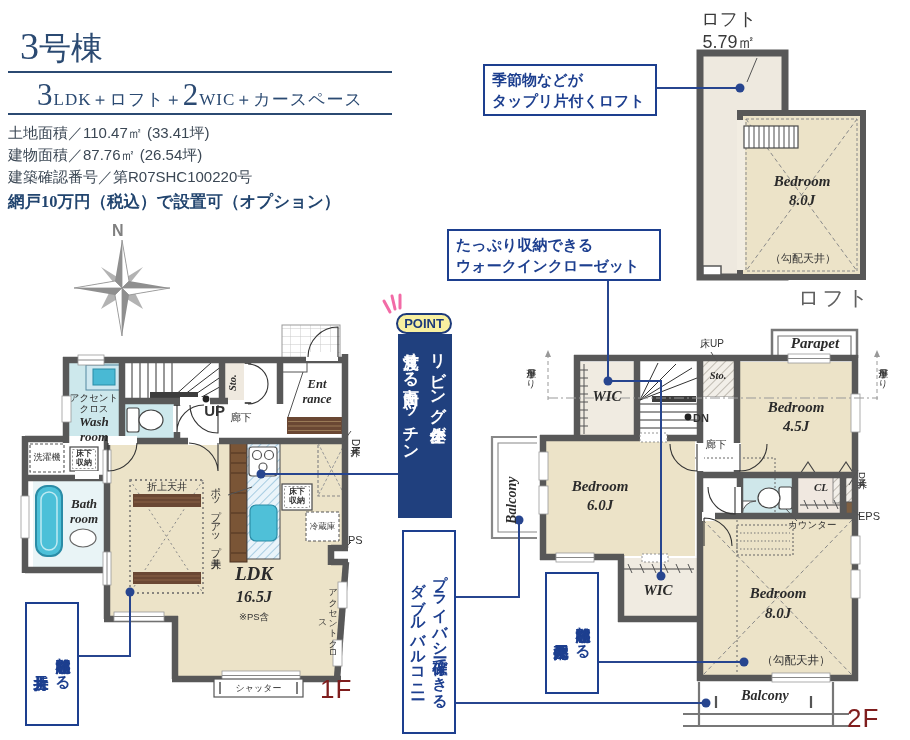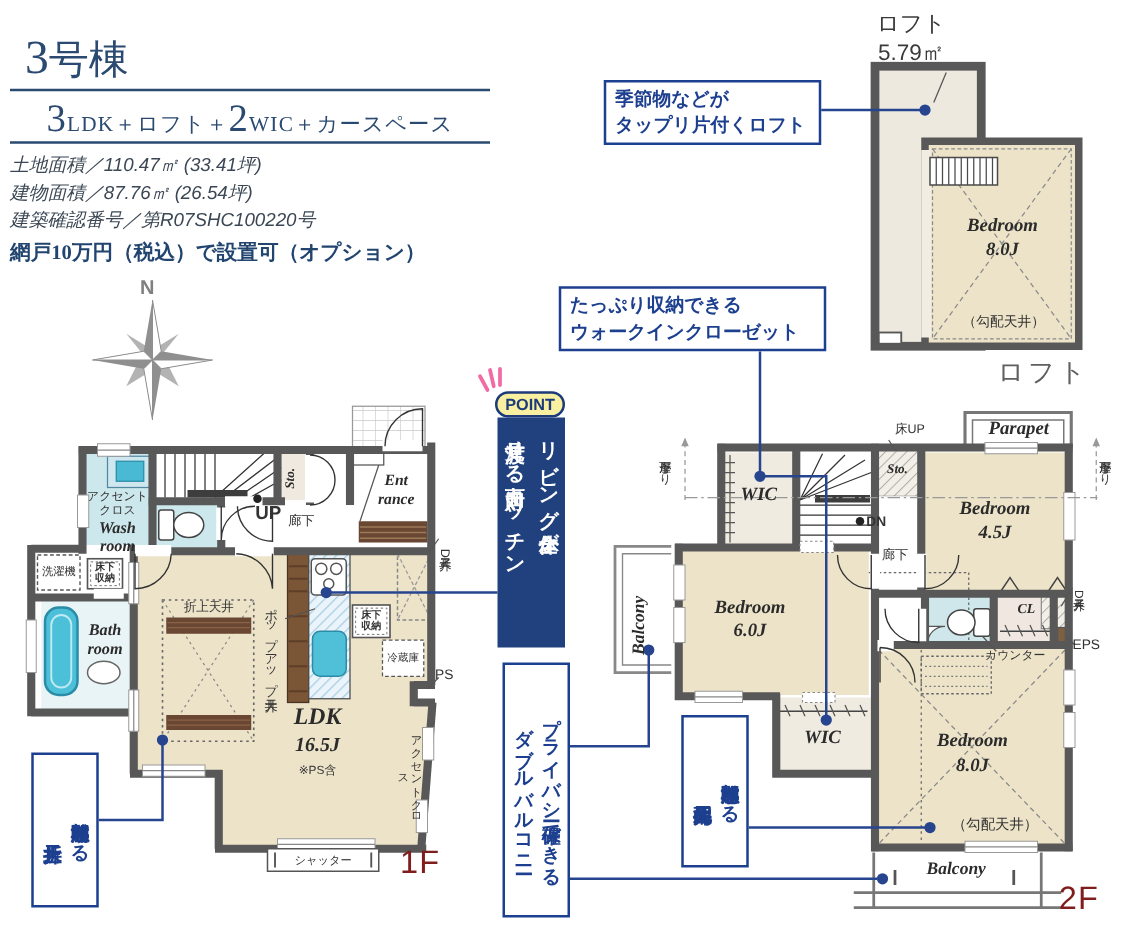--- a/index.html
+++ b/index.html
@@ -319,21 +319,21 @@
     <circle cx="706" cy="703" r="4.5"></circle>
     <circle cx="744" cy="662" r="4.5"></circle>
     <circle cx="261" cy="474" r="4.5"></circle>
   </g>
 </svg>
 
 <div class="hdr-big" style="left:20px;top:24px;font-size:38px;"><span>3</span><span style="font-size:32px;">号棟</span></div>
 <div class="rule" style="left:8px;top:71px;width:384px;"></div>
 <div class="hdr-big" style="left:8px;top:77px;width:384px;text-align:center;font-size:17px;letter-spacing:1px;"><span style="font-size:31px;">3</span><span>LDK＋ロフト＋</span><span style="font-size:31px;">2</span><span>WIC＋カースペース</span></div>
 <div class="rule" style="left:8px;top:113px;width:384px;border-top-width:2.5px;"></div>
-<div class="spec" style="left:8px;top:122px;font-style:italic;">土地面積／110.47㎡ (33.41坪)
+<div class="spec" style="left:8px;top:122px;">土地面積／110.47㎡ (33.41坪)
 建物面積／87.76㎡ (26.54坪)
 建築確認番号／第R07SHC100220号</div>
 <div class="option" style="left:8px;top:191px;font-family:Liberation Serif, serif;">網戸10万円（税込）で設置可（オプション）</div>
 <div class="lbl" style="left:112px;top:222px;font-size:16px;font-weight:bold;color:#808080;">N</div>
 
 <div id="point-badge" style="left:396px;top:313px;width:52px;height:17px;">POINT</div>
 <div id="point-banner" style="left:398px;top:334px;width:54px;height:176px;">リビング全体が
 見渡せる対面キッチン</div>
 
 <div class="co" style="left:483px;top:64px;width:156px;">季節物などが
@@ -378,21 +378,21 @@
 <div class="lbl rm" style="left:230px;top:563px;width:48px;font-size:19px;">LDK</div>
 <div class="lbl rm" style="left:230px;top:588px;width:48px;font-size:16px;">16.5J</div>
 <div class="lbl" style="left:234px;top:611px;width:40px;font-size:9.5px;">※PS含</div>
 <div class="lbl vt" style="left:317px;top:578px;height:80px;font-size:9px;">アクセントクロス</div>
 <div class="lbl" style="left:214px;top:683px;width:89px;font-size:9px;">シャッター</div>
 <div class="floorlbl" style="left:320px;top:674px;">1F</div>
 
 <div class="lbl vt" style="left:526px;top:342px;height:62px;font-size:9.5px;">母屋下がり</div>
 <div class="lbl vt" style="left:878px;top:342px;height:62px;font-size:9.5px;">母屋下がり</div>
 <div class="lbl rm" style="left:585px;top:388px;width:44px;font-size:15px;">WIC</div>
-<div class="lbl" style="left:710px;top:338px;width:36px;font-size:10px;text-align:center;">床UP</div>
+<div class="lbl" style="left:694px;top:338px;width:36px;font-size:10px;text-align:center;">床UP</div>
 <div class="lbl rm" style="left:703px;top:370px;width:30px;font-size:10.5px;">Sto.</div>
 <div class="lbl" style="left:693px;top:412px;width:26px;font-size:11px;font-weight:bold;text-align:left;">DN</div>
 <div class="lbl rm" style="left:780px;top:335px;width:70px;font-size:15px;">Parapet</div>
 <div class="lbl rm" style="left:756px;top:398px;width:80px;font-size:15px;line-height:19px;">Bedroom
 4.5J</div>
 <div class="lbl" style="left:702px;top:438px;width:28px;font-size:10.5px;">廊下</div>
 <div class="lbl rm vtu" style="left:504px;top:450px;height:100px;font-size:14px;">Balcony</div>
 <div class="lbl rm" style="left:562px;top:477px;width:76px;font-size:15px;line-height:19px;">Bedroom
 6.0J</div>
 <div class="lbl rm" style="left:636px;top:582px;width:44px;font-size:15px;">WIC</div>

